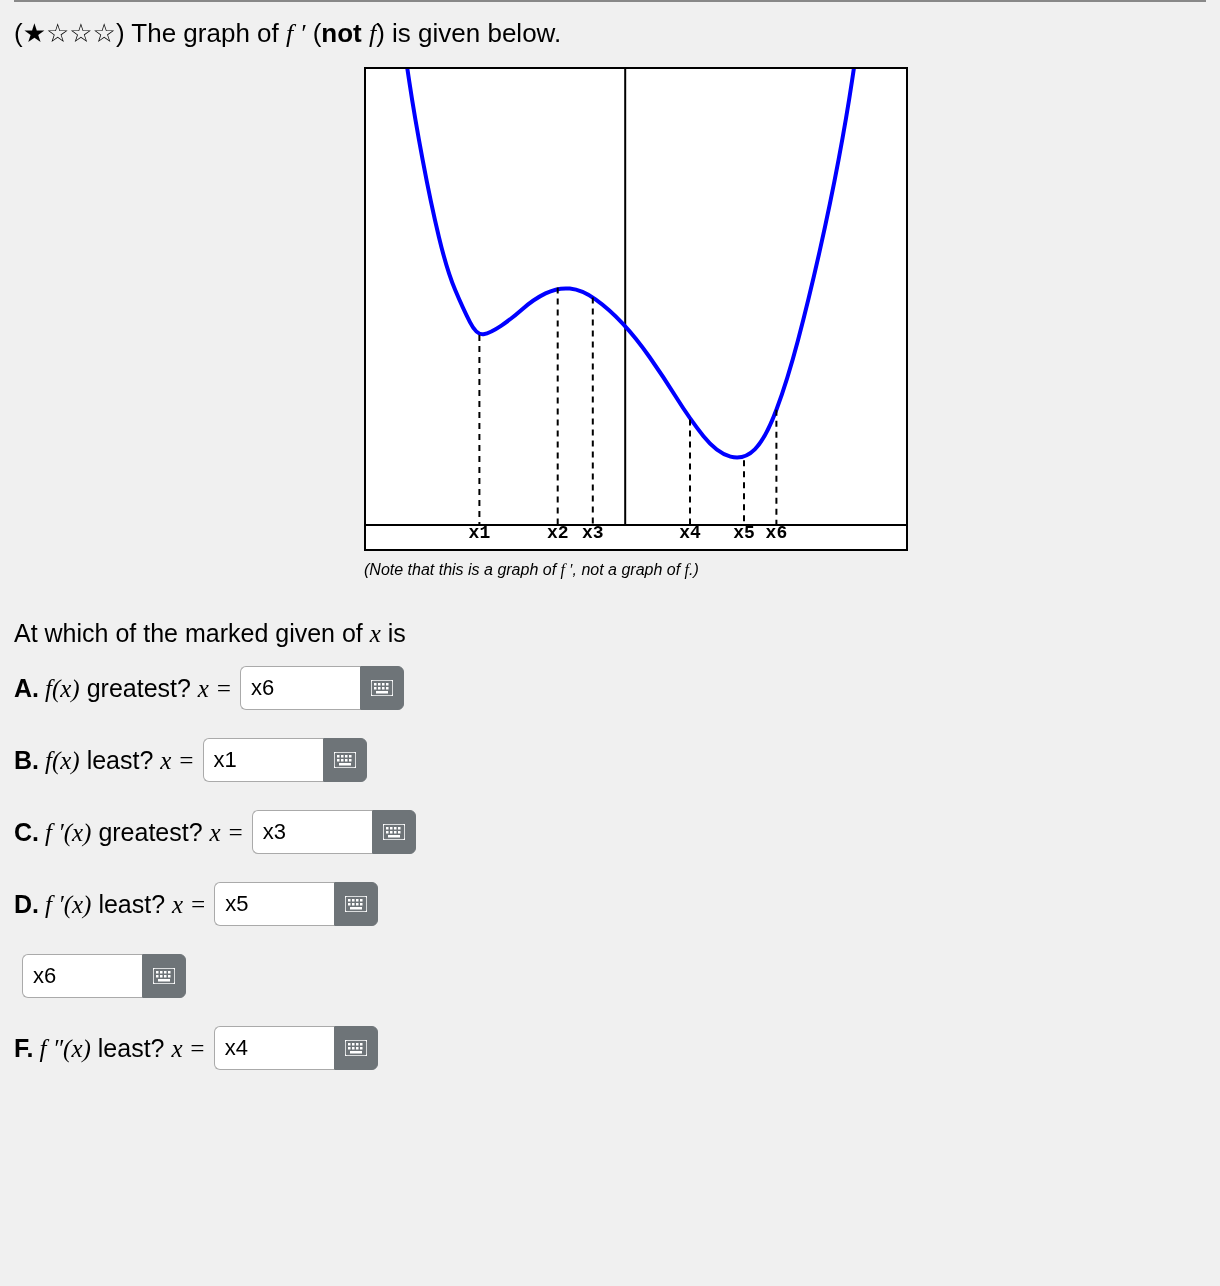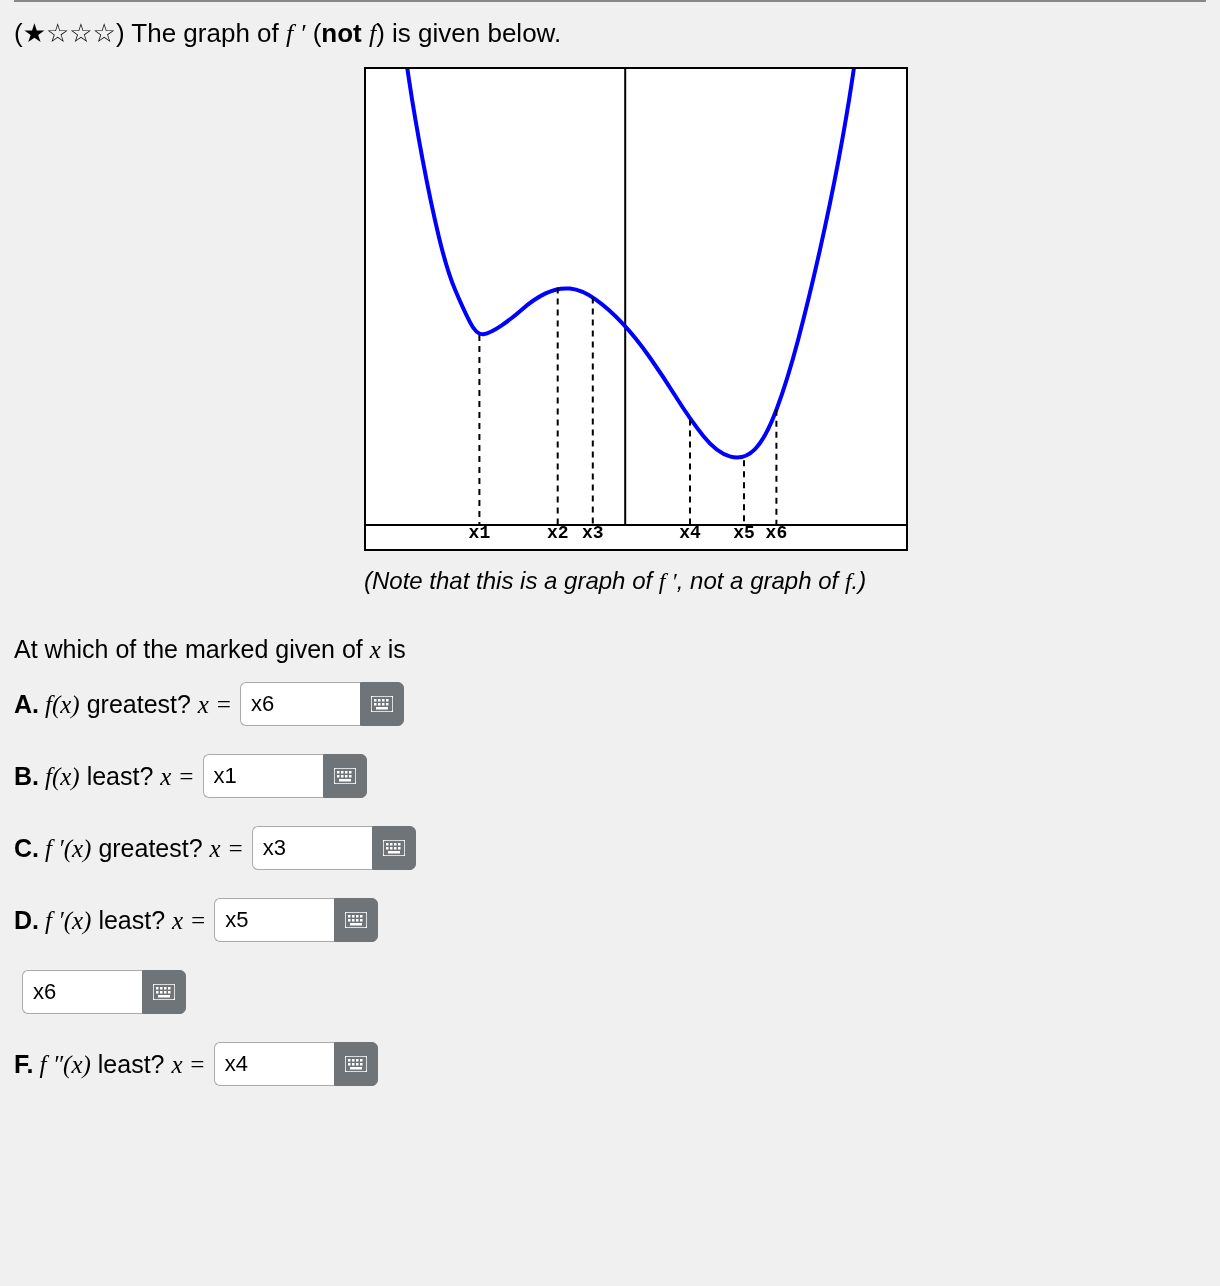--- a/index.html
+++ b/index.html
@@ -34,23 +34,23 @@
   }
   .figure {
     border: 2px solid #000;
     width: 540px;
     height: 480px;
     background: #fff;
     position: relative;
     overflow: hidden;
   }
   .caption {
-    margin-top: 16px;
+    margin-top: 10px;
     font-style: italic;
-    font-size: 24px;
+    font-size: 16px;
   }
   .caption .f { font-family: 'Times New Roman', serif; }
   .question-block {
     margin-top: 40px;
   }
   .lead {
     font-size: 25px;
     margin-bottom: 18px;
   }
   .math-x {

